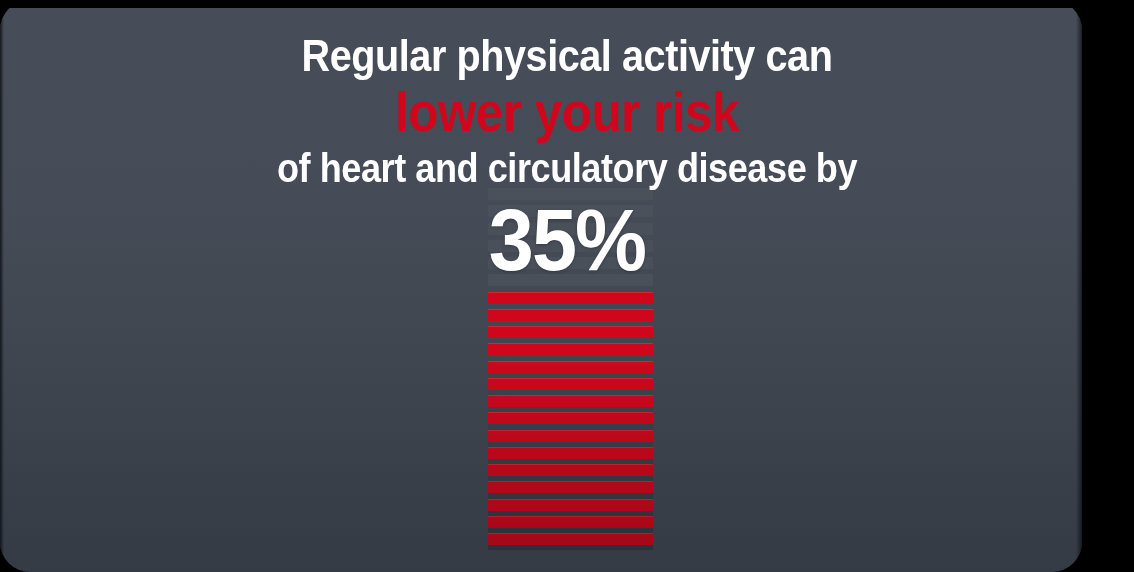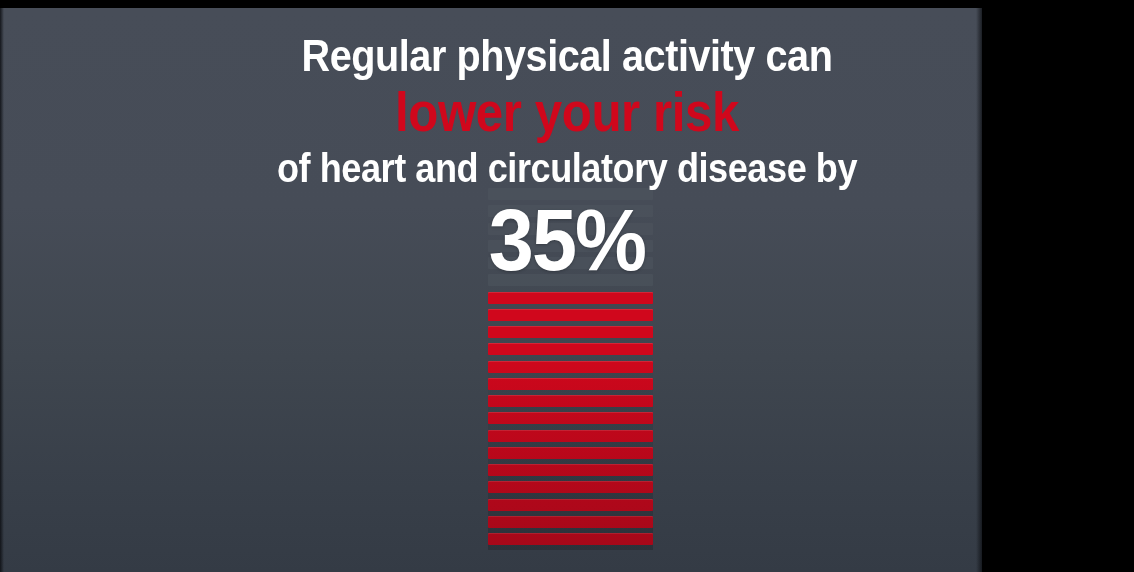--- a/index.html
+++ b/index.html
@@ -6,24 +6,25 @@
   html, body {
     margin: 0;
     padding: 0;
     background: #000;
   }
   body {
     font-family: "Liberation Sans", sans-serif;
   }
   #stage {
     position: relative;
-    width: 982px;
+    width: 1082px;
     height: 572px;
     overflow: hidden;
     background: #000;
+    border-radius: 30px;
   }
   
   .bg-panel {
     position: absolute;
     left: 0;
     top: 8px;
     width: 1134px;
     height: 564px;
     background: linear-gradient(to bottom, #474d58 0%, #464c57 35%, #3f464f 62%, #383f49 85%, #343b45 100%);
   }

